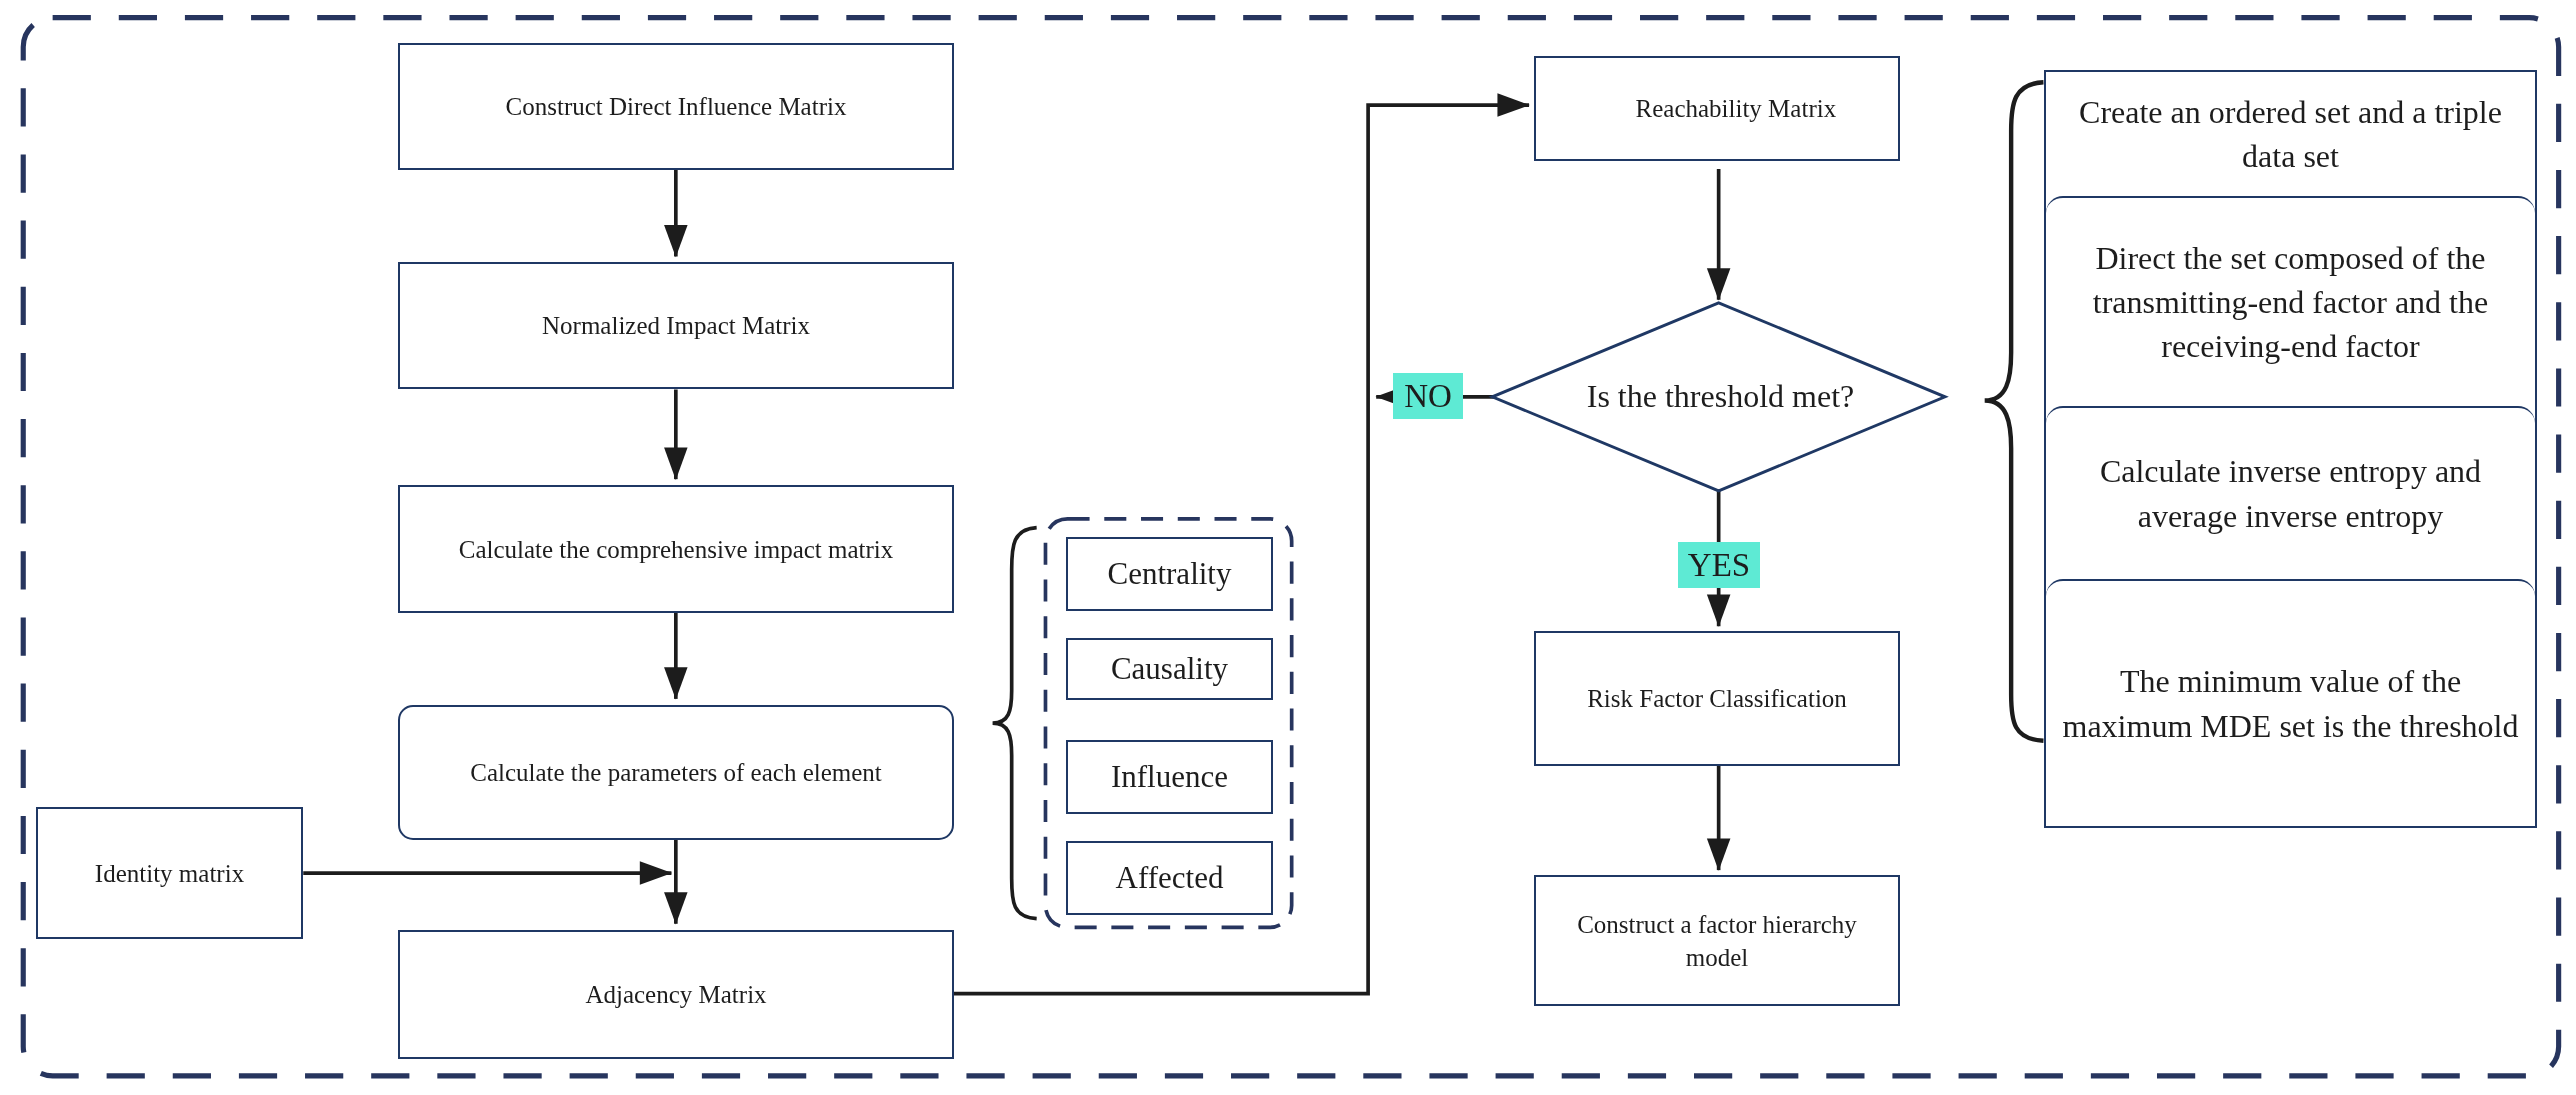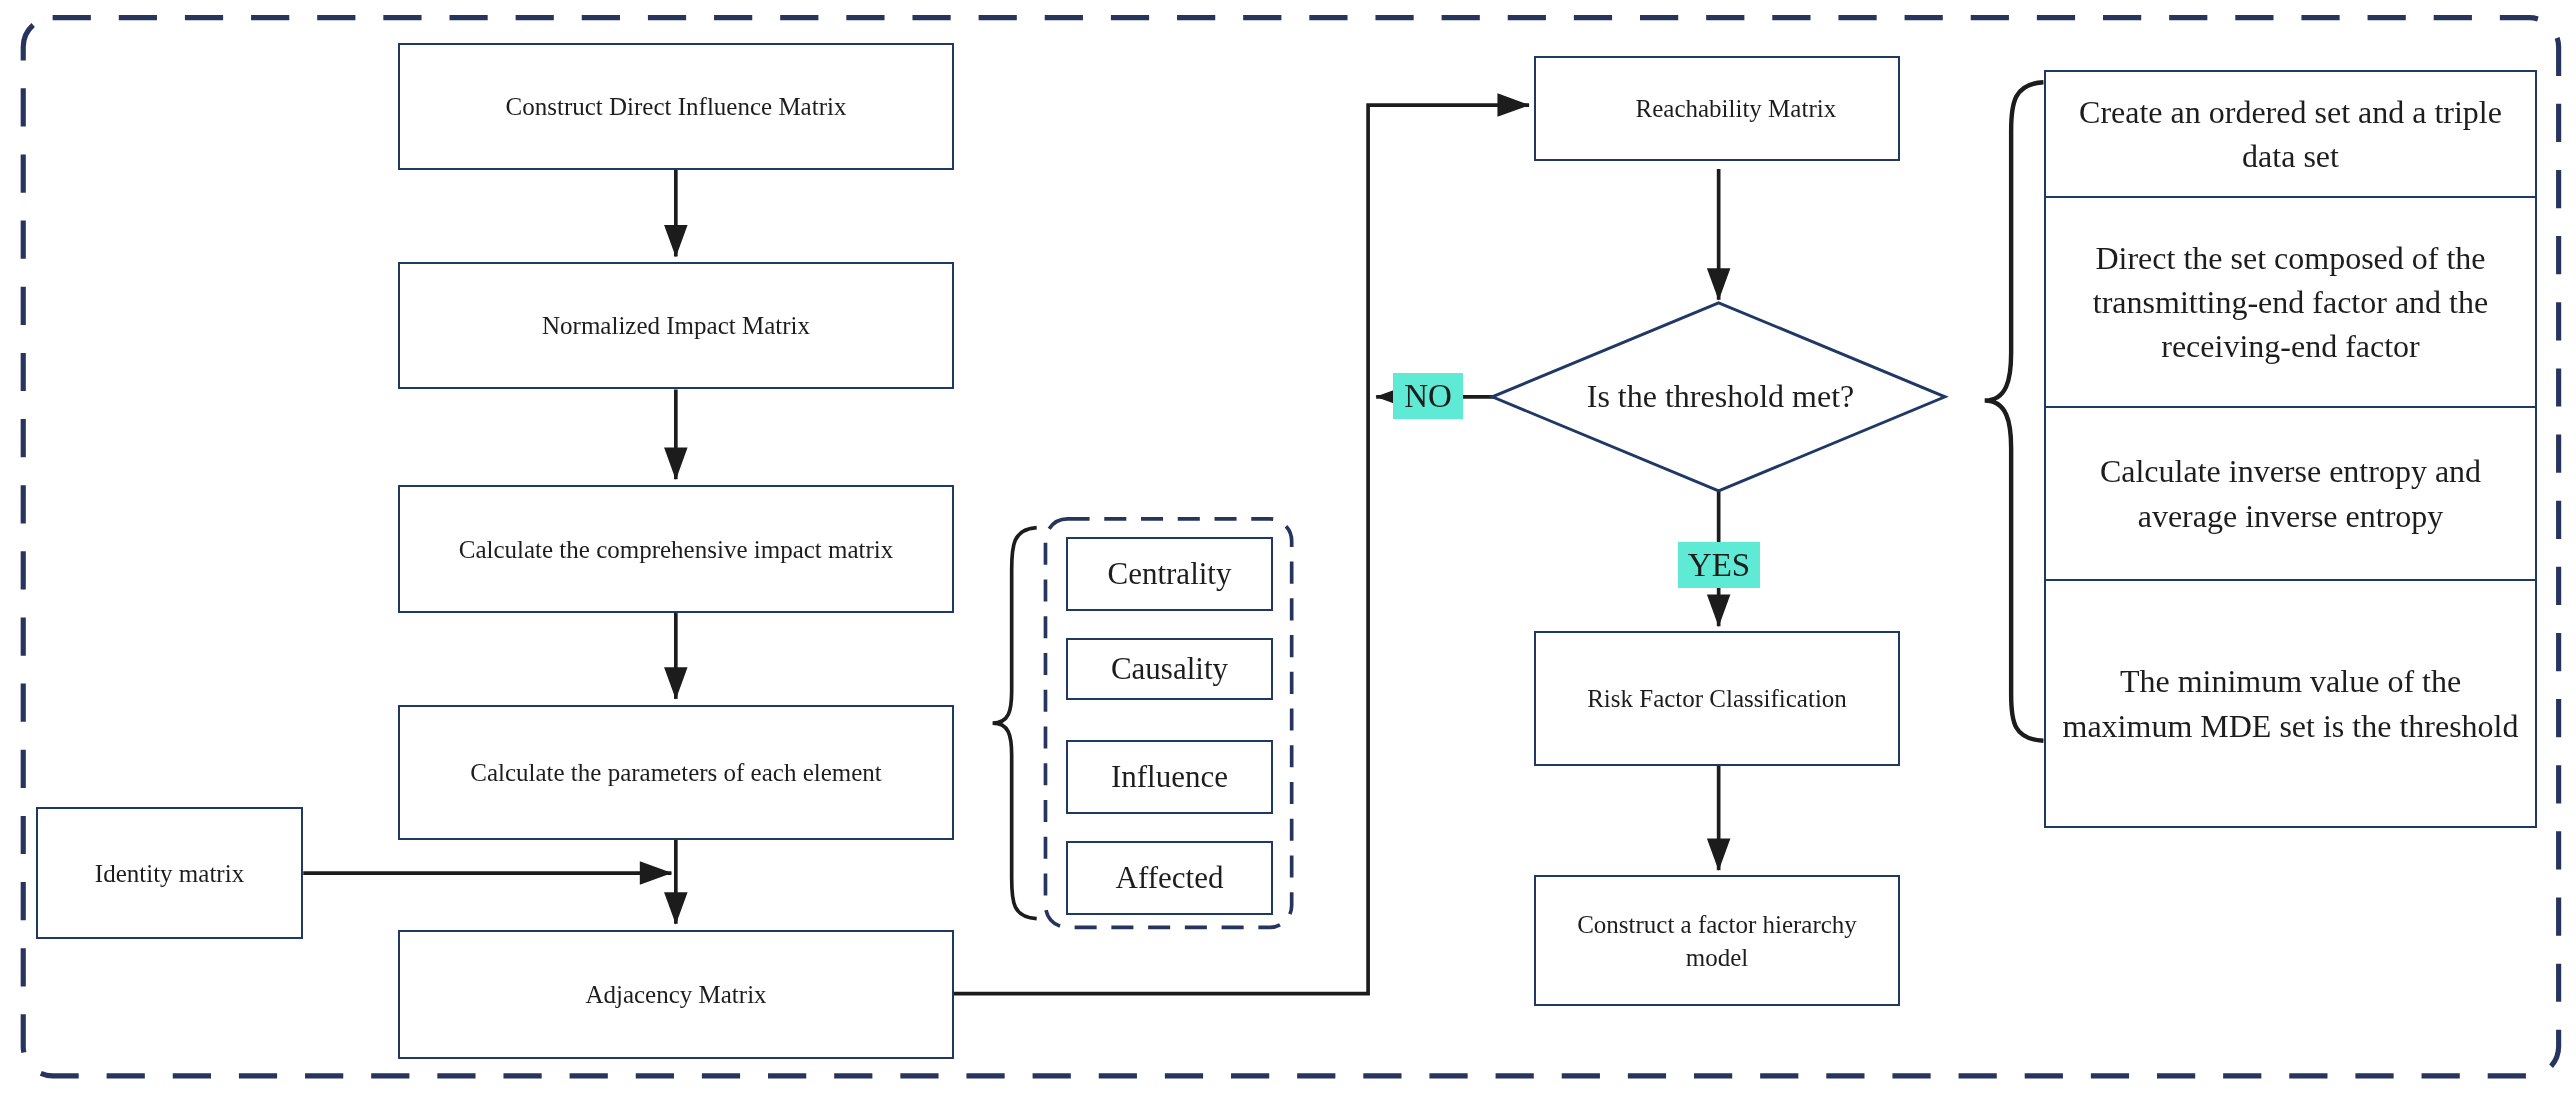--- a/index.html
+++ b/index.html
@@ -20,21 +20,21 @@
   }
   .diamond-text{
     position:absolute;display:flex;align-items:center;justify-content:center;
     text-align:center;font-size:32px;line-height:1.35;
   }
   .stack{
     position:absolute;box-sizing:border-box;border:2.9px solid #1f3864;background:#ffffff;
   }
   .stack .cell{
     box-sizing:border-box;border-top:2.9px solid #1f3864;display:flex;align-items:center;
-    justify-content:center;text-align:center;font-size:32px;line-height:1.38;padding:4.4px 14.7px;
+    justify-content:center;text-align:center;font-size:32px;line-height:1.38;padding:4.4px 14.7px;border-radius:17px;
   }
   .stack .cell:first-child{border-top:none;}
 </style>
 </head>
 <body>
 
 <div class="canvas">
 
   <svg class="layer" width="2576" height="1095" viewBox="0 0 3504 1490">
     <defs>
@@ -72,21 +72,21 @@
     <path d="M2780 112 C2740 114 2736 140 2736 178 L2736 480 C2736 516 2730 545 2700 545
              C2730 545 2736 574 2736 610 L2736 945 C2736 983 2740 1006 2780 1008" fill="none" stroke="#1c1c1c" stroke-width="6"></path>
   </svg>
 
   <div class="node" style="left:398px;top:43px;width:556px;height:127px;">Construct Direct Influence Matrix</div>
 
   <div class="node" style="left:398px;top:262px;width:556px;height:127px;">Normalized Impact Matrix</div>
 
   <div class="node" style="left:398px;top:485px;width:556px;height:128px;">Calculate the comprehensive impact matrix</div>
 
-  <div class="node" style="left:398px;top:705px;width:556px;height:135px;">Calculate the parameters of each element</div>
+  <div class="node" style="left:398px;top:705px;width:556px;height:135px;border-radius:15px;">Calculate the parameters of each element</div>
 
   <div class="node" style="left:398px;top:930px;width:556px;height:129px;">Adjacency Matrix</div>
 
   <div class="node" style="left:36px;top:807px;width:267px;height:132px;">Identity matrix</div>
 
   <div class="node small" style="left:1066px;top:537px;width:207px;height:74px;">Centrality</div>
   <div class="node small" style="left:1066px;top:638px;width:207px;height:62px;">Causality</div>
   <div class="node small" style="left:1066px;top:740px;width:207px;height:74px;">Influence</div>
   <div class="node small" style="left:1066px;top:841px;width:207px;height:74px;">Affected</div>
 

